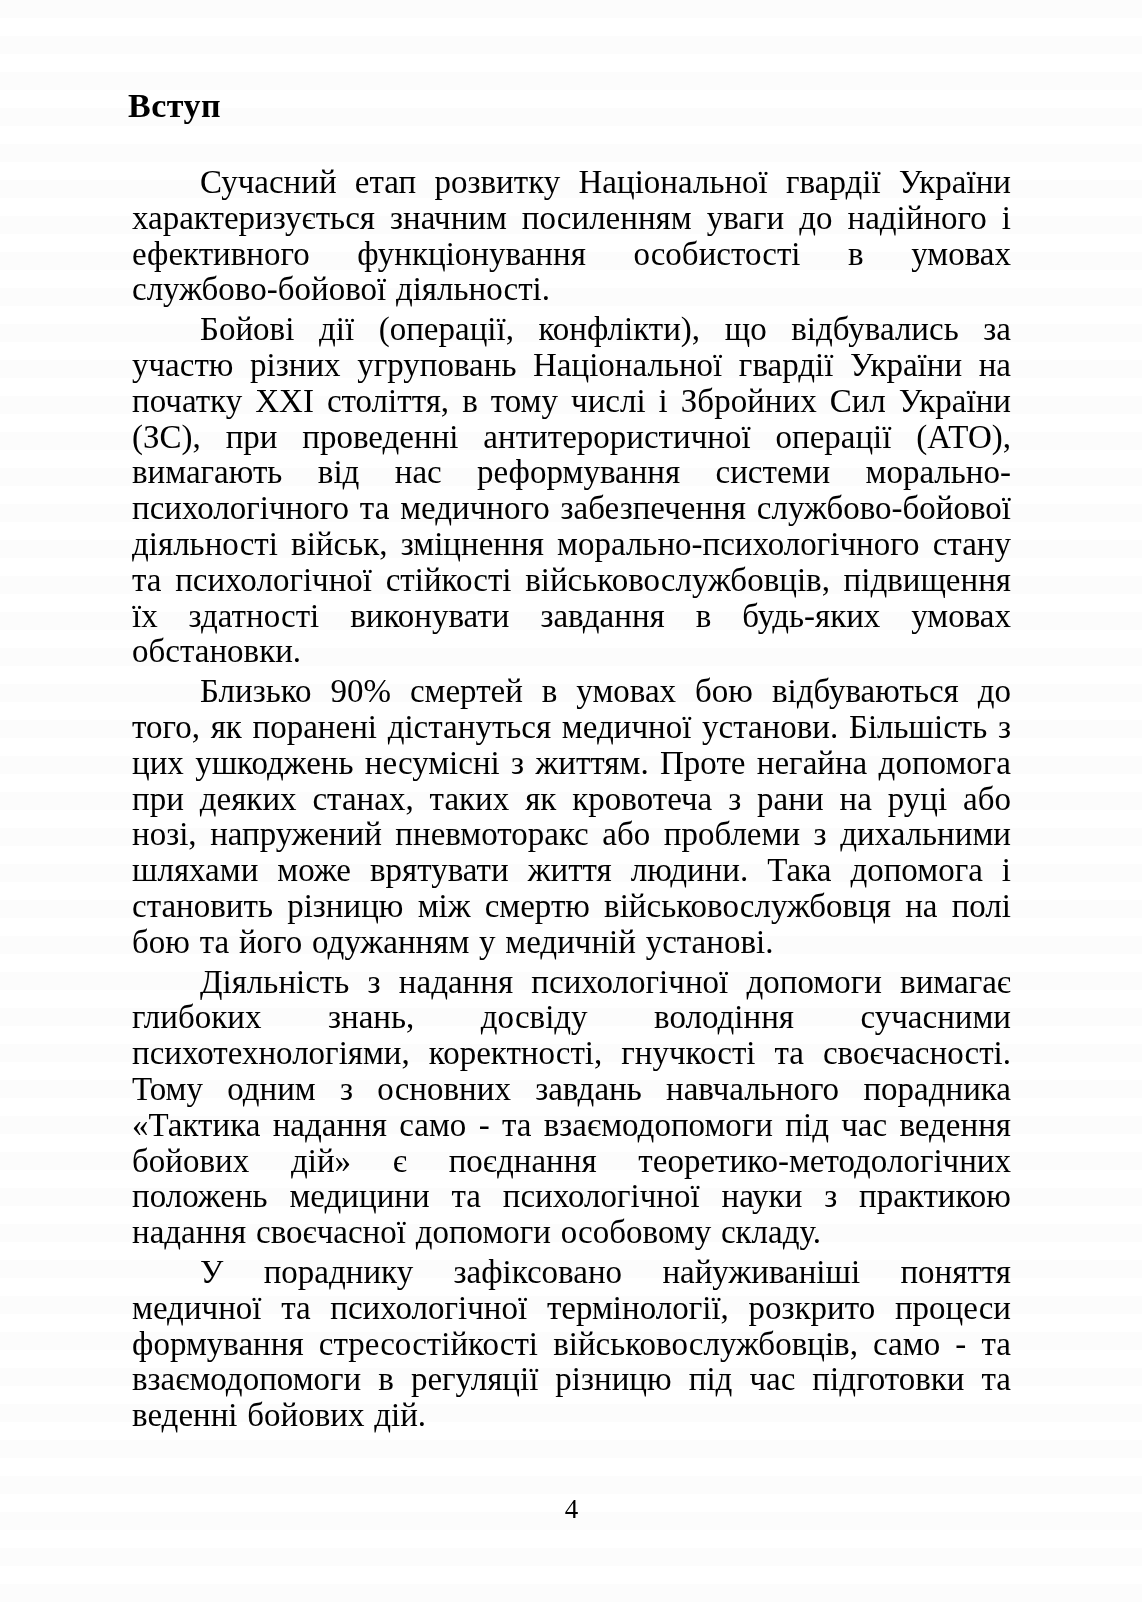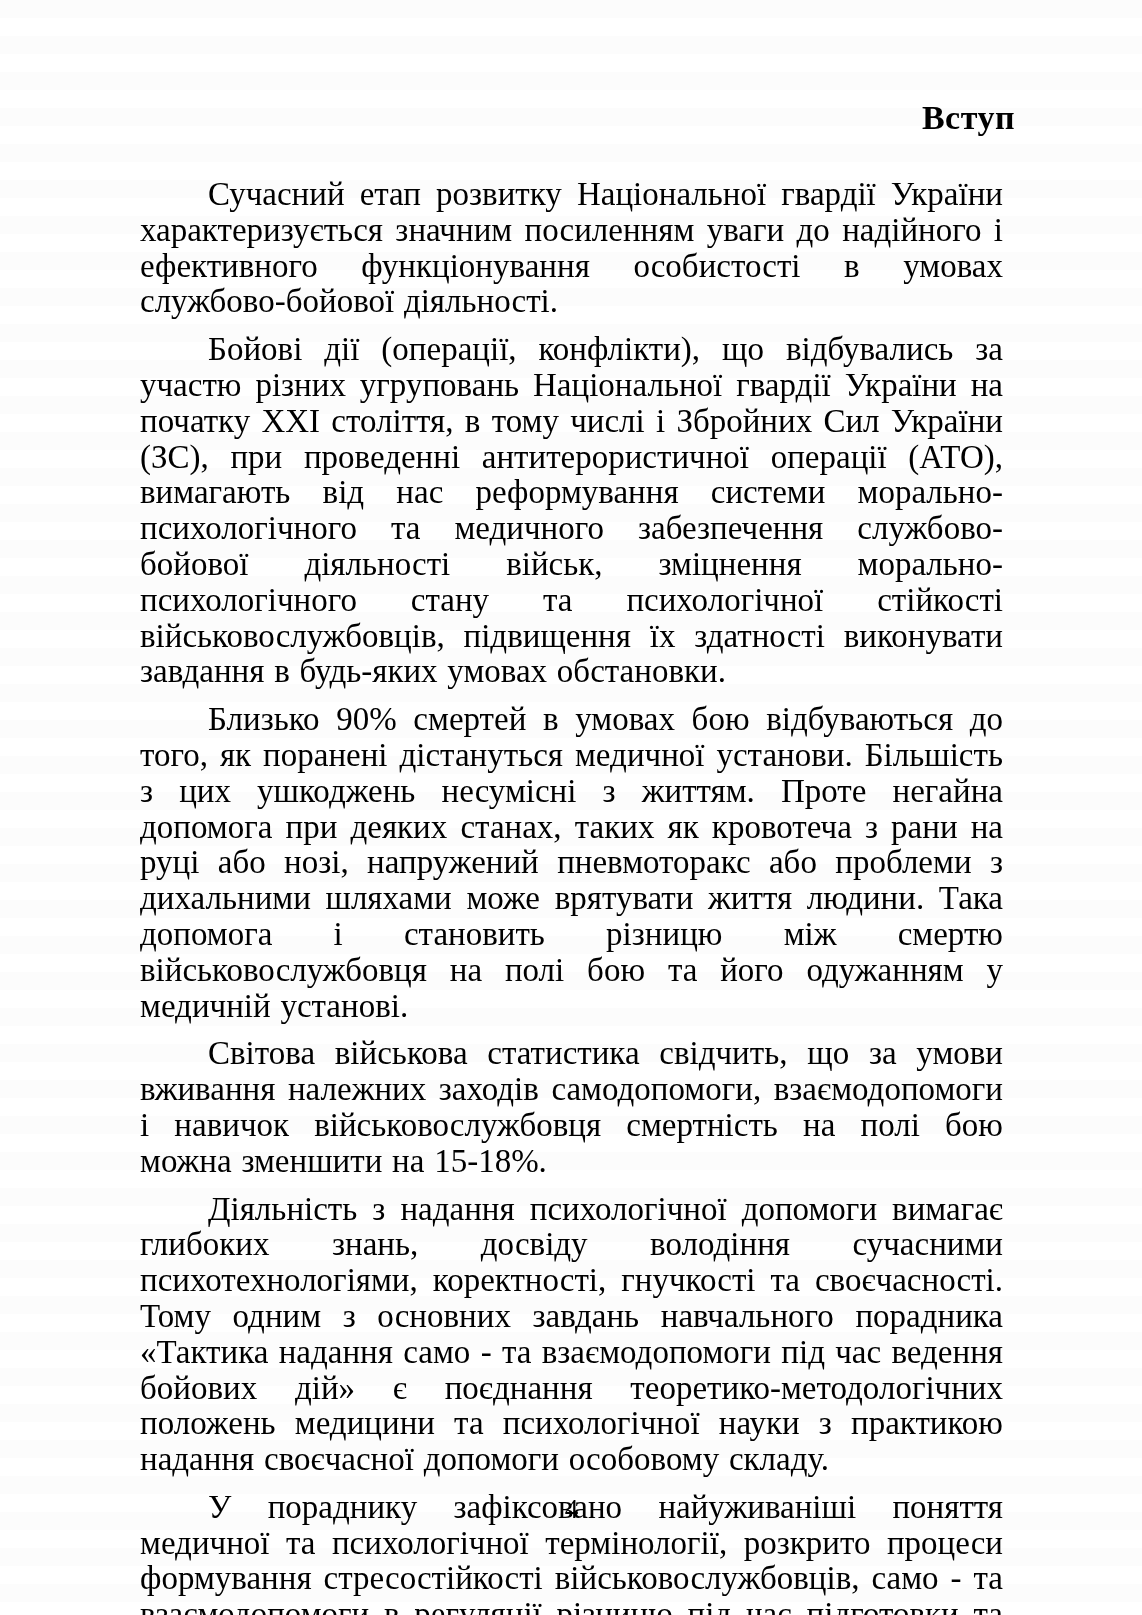--- a/index.html
+++ b/index.html
@@ -25,29 +25,29 @@
       repeating-linear-gradient(
         to bottom,
         rgba(0,0,0,0.012) 0px, rgba(0,0,0,0.012) 18px,
         rgba(255,255,255,0) 18px, rgba(255,255,255,0) 36px
       ),
       #ffffff;
     box-sizing: border-box;
     padding: 85px 127px 0 128px;
   }
   .doc-title {
-    margin: 12px 0 38px 0;
-    text-align: right;
+    margin: 0 0 38px 0;
+    text-align: left;
     font-size: 34px;
     line-height: 42px;
     font-weight: bold;
     letter-spacing: 0.5px;
   }
   .body-text p {
-    margin: 12px;
+    margin: 4px;
     text-align: justify;
     text-indent: 68px;
     font-size: 33px;
     line-height: 35.8px;
     word-spacing: 1.5px;
   }
   .page-number {
     position: absolute;
     left: 128px;
     right: 127px;
@@ -60,19 +60,18 @@
 </head>
 <body>
 
 <div class="page">
   <h1 class="doc-title">Вступ</h1>
 
   <div class="body-text">
     <p>Сучасний етап розвитку Національної гвардії України характеризується значним посиленням уваги до надійного і ефективного функціонування особистості в умовах службово-бойової діяльності.</p>
     <p>Бойові дії (операції, конфлікти), що відбувались за участю різних  угруповань Національної гвардії України на початку ХХІ століття, в тому числі і Збройних Сил України (ЗС), при  проведенні антитерористичної операції (АТО), вимагають від нас реформування системи морально-психологічного та медичного забезпечення службово-бойової діяльності військ, зміцнення морально-психологічного стану та психологічної стійкості військовослужбовців, підвищення їх здатності виконувати завдання в будь-яких умовах обстановки.</p>
     <p>Близько 90%  смертей в умовах бою відбуваються до того, як поранені дістануться медичної установи. Більшість з цих ушкоджень несумісні з життям. Проте негайна допомога при деяких станах, таких як кровотеча з рани на руці або нозі, напружений пневмоторакс або проблеми з дихальними шляхами може врятувати життя людини. Така допомога і становить різницю між смертю військовослужбовця на полі бою та його одужанням у медичній установі.</p>
-    <p>Світова військова статистика свідчить, що за умови вживання належних заходів самодопомоги, взаємодопомоги і навичок військовослужбовця смертність на полі бою можна зменшити на 15-18%.</p>
     <p>Діяльність з надання психологічної допомоги вимагає глибоких знань, досвіду володіння сучасними психотехнологіями, коректності, гнучкості та своєчасності. Тому одним з основних завдань навчального порадника «Тактика надання само - та взаємодопомоги під  час ведення бойових дій» є поєднання теоретико-методологічних положень медицини та психологічної науки з практикою надання своєчасної допомоги особовому складу.</p>
     <p>У пораднику зафіксовано найуживаніші поняття медичної та психологічної термінології, розкрито процеси  формування стресостійкості військовослужбовців, само - та взаємодопомоги в регуляції різницю під час підготовки та веденні бойових дій.</p>
   </div>
 
   <div class="page-number">4</div>
 </div>
 
 </body></html>

